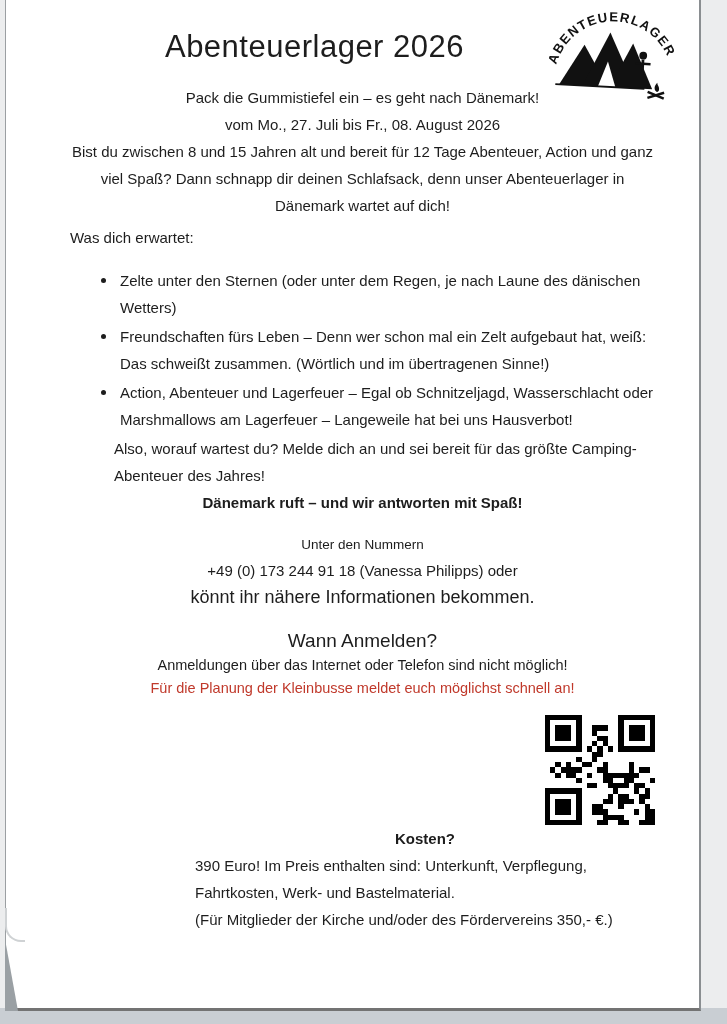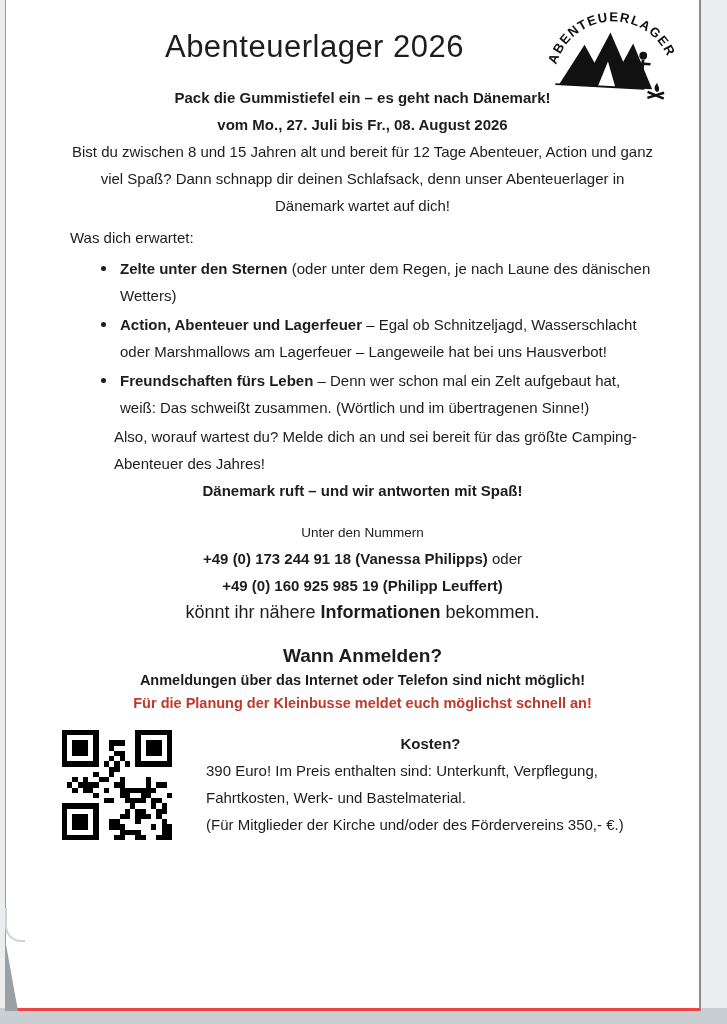--- a/index.html
+++ b/index.html
@@ -12,21 +12,21 @@
   }
   .bottom-strip {
     position:absolute; left:0; right:0; bottom:0; height:16px;
     background:#c9ced3;
   }
   .page {
     position:absolute; left:5px; top:0; right:26px; bottom:13px;
     background:#ffffff;
     border-left:1px solid #9b9fa2;
     border-right:2px solid #8a8e91;
-    border-bottom:3px solid #ef4444;
+    border-bottom:3px solid #737373;
   }
   
   .curl-wedge {
     position:absolute; left:-1px; bottom:-3px; width:13px; height:72px;
     background:#984a3; background:#9aa0a4;
     clip-path:polygon(0 0, 100% 100%, 0 100%);
   }
   .curl-line {
     position:absolute; left:-1px; bottom:66px; width:20px; height:34px;
     border-left:2px solid #cfd2d4; border-bottom:2px solid #cfd2d4;
@@ -40,25 +40,25 @@
   }
   header { position:relative; }
   h1 {
     font-size:31px; font-weight:400; line-height:46px;
     text-align:center; padding-right:96px; letter-spacing:0.5px;
   }
   .logo { position:absolute; right:-22px; top:-16px; width:128px; height:100px; }
   .logo svg { width:100%; height:100%; }
 
   .center { text-align:center; }
-  .bold { font-weight:bold; }
+  .bold { font-weight:normal; }
   .intro-head { margin-top:14px; }
   .section-label { margin-top:5px; }
 
-  ul.expect { list-style:none; margin-top:4px; }
+  ul.expect { list-style:none; margin-top:16px; }
   ul.expect li {
     position:relative;
     padding-left:50px;
     margin-top:2px;
   }
   ul.expect li::before {
     content:"";
     position:absolute; left:31px; top:11px;
     width:5px; height:5px; border-radius:50%;
     background:#1d1d1d;
@@ -69,21 +69,21 @@
 
   .contact { margin-top:17px; text-align:center; }
   .contact-intro { font-size:13.5px; line-height:24px; }
   .contact-outro { font-size:18px; line-height:26px; }
 
   .registration { margin-top:17px; text-align:center; }
   .registration .reg-head { font-size:19px; }
   .reg-line { font-size:14.5px; line-height:23px; }
   .red { color:var(--accent-red, #c0392b); }
 
-  .costs { margin-top:13px; display:flex; align-items:center; margin-left:-8px; }
+  .costs { margin-top:13px; display:flex; align-items:flex-end; margin-left:-8px;flex-direction:column; }
   .qr { width:110px; height:110px; flex:0 0 auto; margin-top:2px; }
   .qr svg { width:110px; height:110px; shape-rendering:crispEdges; }
   .costs-text { flex:1; margin-left:34px; max-width:460px; }
   .costs-head { text-align:center; font-weight:bold; }
 </style>
 </head>
 <body>
 
 <div class="bottom-strip"></div>
 
@@ -128,31 +128,30 @@
     </header>
 
     <div class="center bold intro-head">Pack die Gummistiefel ein – es geht nach Dänemark!</div>
     <div class="center bold">vom Mo., 27. Juli bis Fr., 08. August 2026</div>
     <div class="center">Bist du zwischen 8 und 15 Jahren alt und bereit für 12 Tage Abenteuer, Action und ganz viel Spaß? Dann schnapp dir deinen Schlafsack, denn unser Abenteuerlager in Dänemark wartet auf dich!</div>
 
     <div class="section-label">Was dich erwartet:</div>
 
     <ul class="expect">
       <li><span class="bold">Zelte unter den Sternen</span><span> (oder unter dem Regen, je nach Laune des dänischen Wetters)</span></li>
+      <li><span class="bold">Freundschaften fürs Leben</span><span> – Denn wer schon mal ein Zelt aufgebaut hat, weiß: Das schweißt zusammen. (Wörtlich und im übertragenen Sinne!)</span></li>
       <li><span class="bold">Action, Abenteuer und Lagerfeuer</span><span> – Egal ob Schnitzeljagd, Wasserschlacht oder Marshmallows am Lagerfeuer – Langeweile hat bei uns Hausverbot!</span></li>
-      <li><span class="bold">Freundschaften fürs Leben</span><span> – Denn wer schon mal ein Zelt aufgebaut hat, weiß: Das schweißt zusammen. (Wörtlich und im übertragenen Sinne!)</span></li>
     </ul>
 
     <div class="cta">Also, worauf wartest du? Melde dich an und sei bereit für das größte Camping-Abenteuer des Jahres!</div>
     <div class="slogan">Dänemark ruft – und wir antworten mit Spaß!</div>
 
     <div class="contact">
       <div class="contact-intro">Unter den Nummern</div>
       <div><span class="bold">+49 (0) 173 244 91 18 (Vanessa Philipps)</span><span> oder</span></div>
-      <div><span class="bold">+49 (0) 160 925 985 19 (Philipp Leuffert)</span></div>
       <div class="contact-outro"><span>könnt ihr nähere </span><span class="bold">Informationen</span><span> bekommen.</span></div>
     </div>
 
     <div class="registration">
       <div class="bold reg-head">Wann Anmelden?</div>
       <div class="reg-line bold">Anmeldungen über das Internet oder Telefon sind nicht möglich!</div>
       <div class="reg-line bold red">Für die Planung der Kleinbusse meldet euch möglichst schnell an!</div>
     </div>
 
     <div class="costs">

